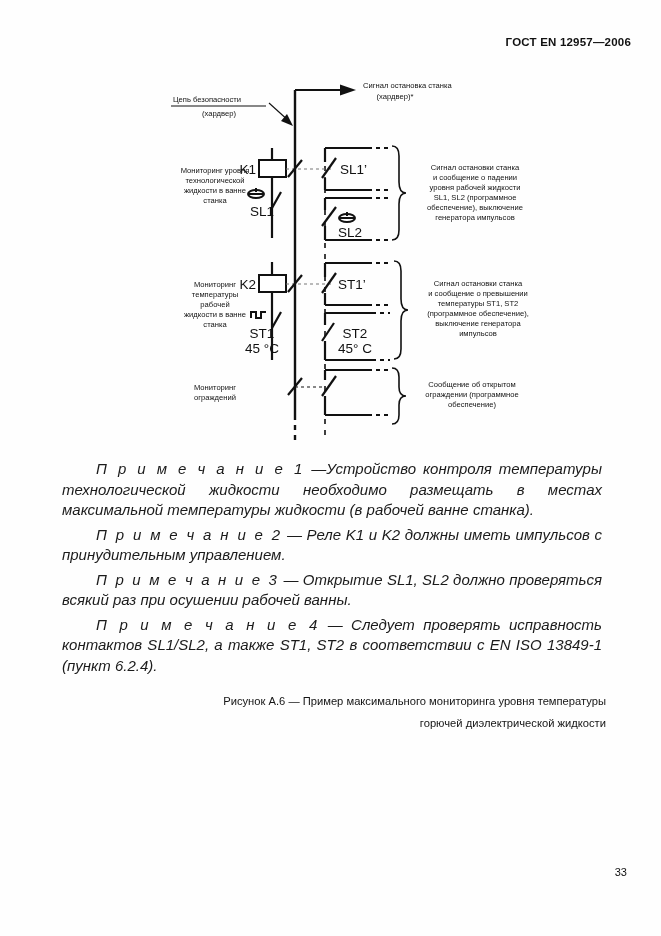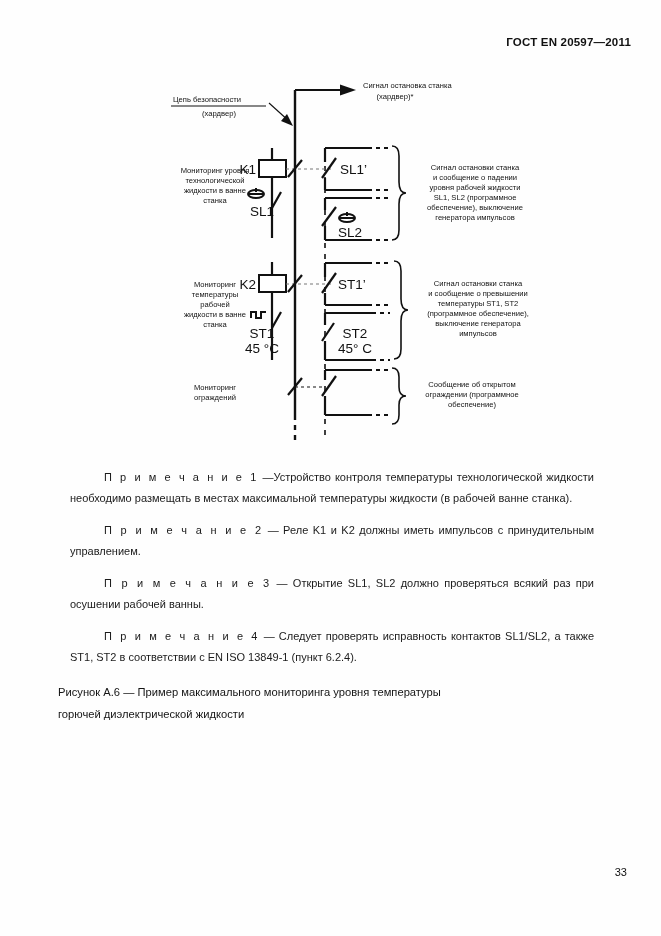--- a/index.html
+++ b/index.html
@@ -51,35 +51,36 @@
   }
   p.para {
     margin: 0 0 0 0;
     font-size: 10.6px;
     line-height: 21px;
     text-align: justify;
     text-indent: 34px;
     color: #1b1b1b;
   }
   p.note {
-    margin: 12px;
-    font-size: 11px;
+    margin: 4px;
+    font-size: 15px;
     line-height: 20.5px;
     text-align: justify;
     text-indent: 34px;
     color: #1b1b1b;
+    font-style: italic;
   }
   .note-label {
     letter-spacing: 2.1px;
   }
   .caption {
     margin: 14px 0 0 0;
     font-size: 11.2px;
     line-height: 22px;
-    text-align: left;
+    text-align: right;
     color: #141414;
   }
   .caption .line2 { display: block; }
 
   .page-number {
     position: absolute;
     right: 34px;
     bottom: 58px;
     font-size: 11px;
     color: #111;
@@ -89,21 +90,21 @@
   
   text { font-family: "Liberation Sans", sans-serif; fill: #111; }
   .lbl-small { font-size: 7.6px; }
   .lbl-big { font-size: 13.5px; }
 </style>
 </head>
 <body>
 
 <div class="page">
 
-  <div class="doc-header">ГОСТ EN 20597—2011</div>
+  <div class="doc-header">ГОСТ EN 12957—2006</div>
 
   <div class="figure">
     <svg class="fig-svg" width="661" height="380" viewBox="0 0 661 380">
 
       <g>
         <line x1="295" y1="20" x2="340" y2="20" stroke="#111" stroke-width="2.2"></line>
         <polygon points="340,14.5 356,20 340,25.5" fill="#111"></polygon>
       </g>
       <text class="lbl-small" x="363" y="18">Сигнал остановка станка</text>
       <text class="lbl-small" x="395" y="29" text-anchor="middle">(хардвер)*</text>

